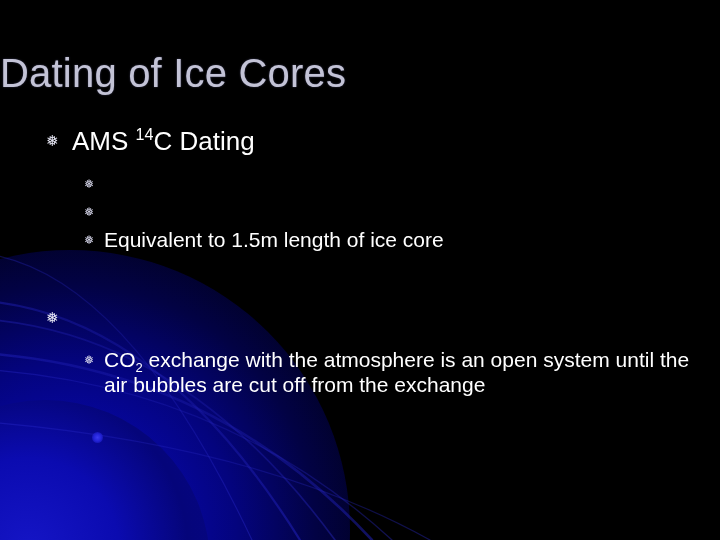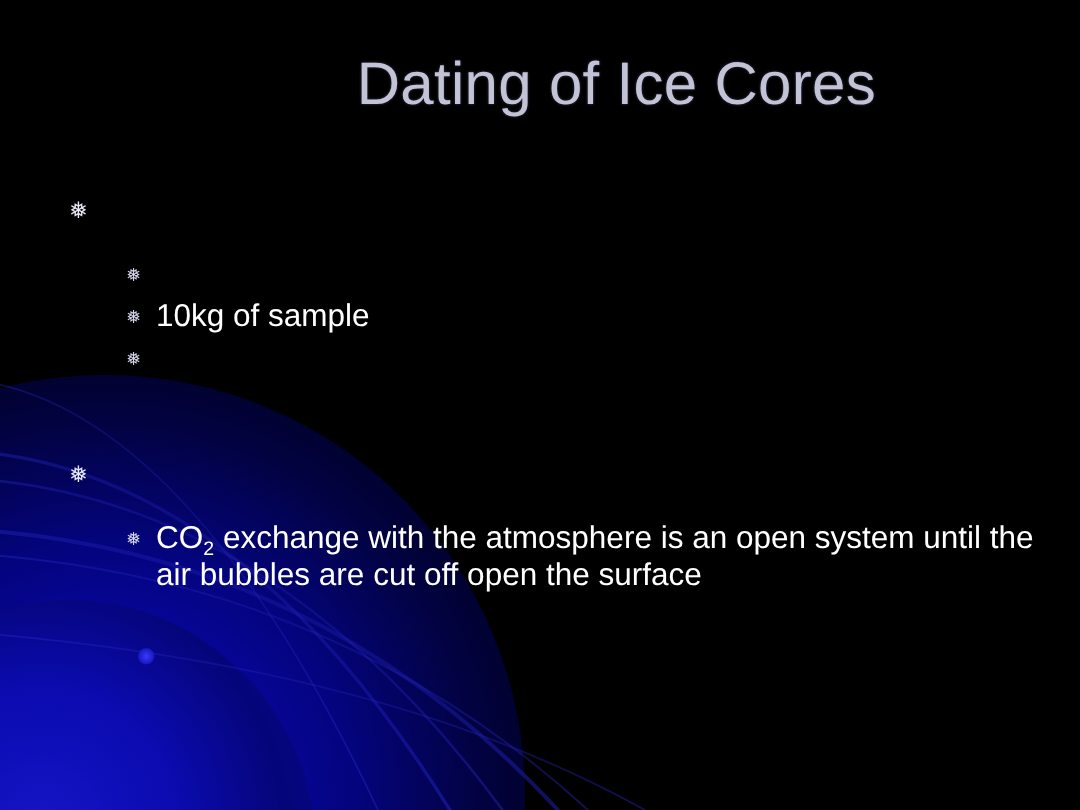--- a/index.html
+++ b/index.html
@@ -62,23 +62,23 @@
     width: 11px;
     height: 11px;
     border-radius: 50%;
     background: radial-gradient(circle, #3a3af0 0%, #2323d8 45%, rgba(10,10,120,0) 100%);
   }
 
   
   .title {
     position: absolute;
     left: 0;
-    top: 34px;
+    top: 51px;
     width: 584px;
-    text-align: right;
+    text-align: left;
     font-size: 40px;
     line-height: 1.1;
     color: #c3c3d6;
     letter-spacing: 0.2px;
     text-shadow: 0 0 2px rgba(110,110,160,0.55);
   }
 
   
   .body {
     position: absolute;
@@ -158,44 +158,45 @@
     </svg>
     <div class="dot"></div>
   </div>
 
   <div class="title">Dating of Ice Cores</div>
 
   <div class="body">
 
     <div class="lvl1">
       <span class="bullet">❅</span>
+      <span class="txt"><span>AMS </span><sup>14</sup><span>C Dating</span></span>
     </div>
 
     <div class="gap-sm"></div>
 
     <div class="lvl2">
       <span class="bullet">❅</span>
     </div>
 
     <div class="lvl2">
       <span class="bullet">❅</span>
-      <span class="txt"><span>10kg of sample</span><sub></sub><span></span></span>
-    </div>
-
-    <div class="lvl2">
-      <span class="bullet">❅</span>
+    </div>
+
+    <div class="lvl2">
+      <span class="bullet">❅</span>
+      <span class="txt"><span>Equivalent to 1.5m length of ice core</span><sub></sub><span></span></span>
     </div>
 
     <div class="gap"></div>
 
     <div class="lvl1">
       <span class="bullet">❅</span>
     </div>
 
     <div class="gap-sm"></div>
 
     <div class="lvl2">
       <span class="bullet">❅</span>
-      <span class="txt"><span>CO</span><sub>2</sub><span> exchange with the atmosphere is an open system until the air bubbles are cut off open the surface</span></span>
+      <span class="txt"><span>CO</span><sub>2</sub><span> exchange with the atmosphere is an open system until the air bubbles are cut off from the exchange</span></span>
     </div>
 
   </div>
 </div>
 
 </body></html>

